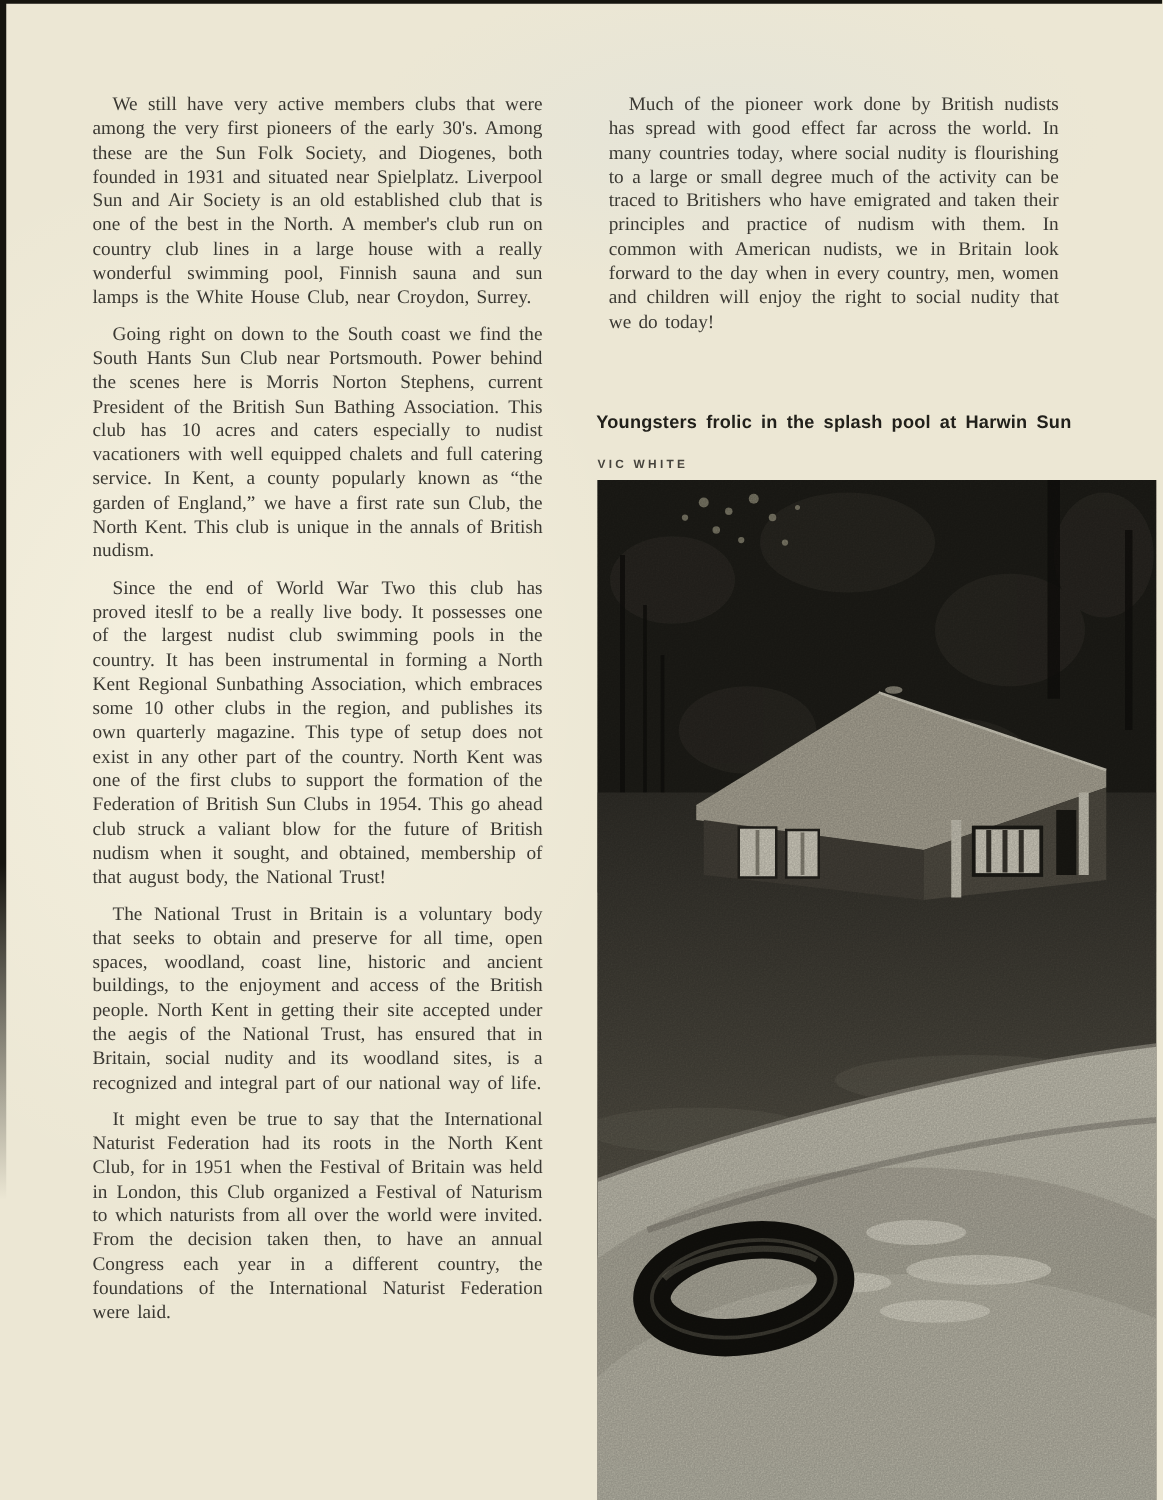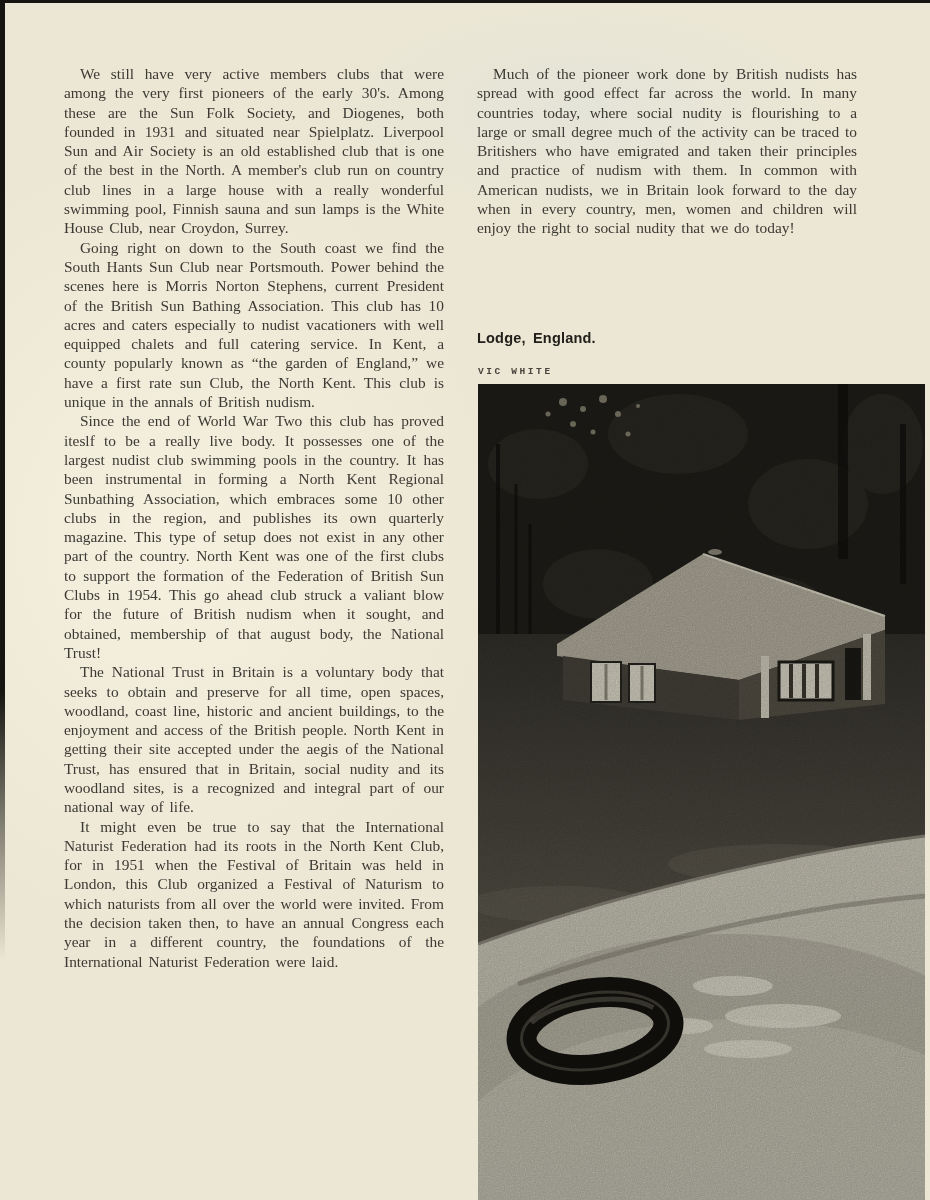--- a/index.html
+++ b/index.html
@@ -25,32 +25,32 @@
     background:linear-gradient(to bottom, #16150f 0%, #16150f 72%, rgba(22,21,15,0) 100%);
   }
   
   .col {
     position:absolute; top:64px; width:380px;
     font-size:15.4px; line-height:19.3px; color:#3b3933;
     text-align:justify; word-spacing:2px;
   }
   .col-left  { left:64px;  }
   .col-right { left:477px; }
-  .col p { margin:0; text-indent:16px; }
+  .col p { margin:10px; text-indent:16px; }
   .col p.no-indent { text-indent:0; }
   
   .caption {
     position:absolute; left:477px; top:329px; width:410px;
     font-family:"Liberation Sans","DejaVu Sans",sans-serif;
     font-weight:bold; font-size:14.5px; line-height:18px;
     color:#21201b; letter-spacing:0.2px; word-spacing:3px;
   }
   .credit {
     position:absolute; left:478px; top:366px;
-    font-family:Liberation Mono, monospace;
+    font-family:Liberation Sans, sans-serif;
     font-weight:bold; font-size:9.5px; letter-spacing:2.6px; color:#46443d;
   }
   
   .photo {
     position:absolute; left:478px; top:384px; width:447px; height:816px;
     background:#1f1e19;
   }
   .photo svg { display:block; width:447px; height:816px; }
 </style>
 </head>
@@ -67,21 +67,21 @@
     <p>Since the end of World War Two this club has proved iteslf to be a really live body. It possesses one of the largest nudist club swimming pools in the country. It has been instrumental in forming a North Kent Regional Sunbathing Association, which embraces some 10 other clubs in the region, and publishes its own quarterly magazine. This type of setup does not exist in any other part of the country. North Kent was one of the first clubs to support the formation of the Federation of British Sun Clubs in 1954. This go ahead club struck a valiant blow for the future of British nudism when it sought, and obtained, membership of that august body, the National Trust!</p>
     <p>The National Trust in Britain is a voluntary body that seeks to obtain and preserve for all time, open spaces, woodland, coast line, historic and ancient buildings, to the enjoyment and access of the British people. North Kent in getting their site accepted under the aegis of the National Trust, has ensured that in Britain, social nudity and its woodland sites, is a recognized and integral part of our national way of life.</p>
     <p>It might even be true to say that the International Naturist Federation had its roots in the North Kent Club, for in 1951 when the Festival of Britain was held in London, this Club organized a Festival of Naturism to which naturists from all over the world were invited. From the decision taken then, to have an annual Congress each year in a different country, the foundations of the International Naturist Federation were laid.</p>
   </div>
 
   <div class="col col-right">
     <p>Much of the pioneer work done by British nudists has spread with good effect far across the world. In many countries today, where social nudity is flourishing to a large or small degree much of the activity can be traced to Britishers who have emigrated and taken their principles and practice of nudism with them. In common with American nudists, we in Britain look forward to the day when in every country, men, women and children will enjoy the right to social nudity that we do today!</p>
   </div>
 
   <div class="caption">
-    <div>Lodge, England.</div>
+    <div>Youngsters frolic in the splash pool at Harwin Sun</div>
   </div>
 
   <div class="credit">VIC WHITE</div>
 
   <div class="photo" role="img" aria-label="Black-and-white photograph of a splash pool, lawn and timber chalet among trees at Harwin Sun Lodge, England">
     <svg viewBox="0 0 447 816" xmlns="http://www.w3.org/2000/svg">
       <defs>
         <linearGradient id="lawnG" x1="0" y1="0" x2="0" y2="1">
           <stop offset="0" stop-color="#32302a"></stop>
           <stop offset="1" stop-color="#5d594d"></stop>

